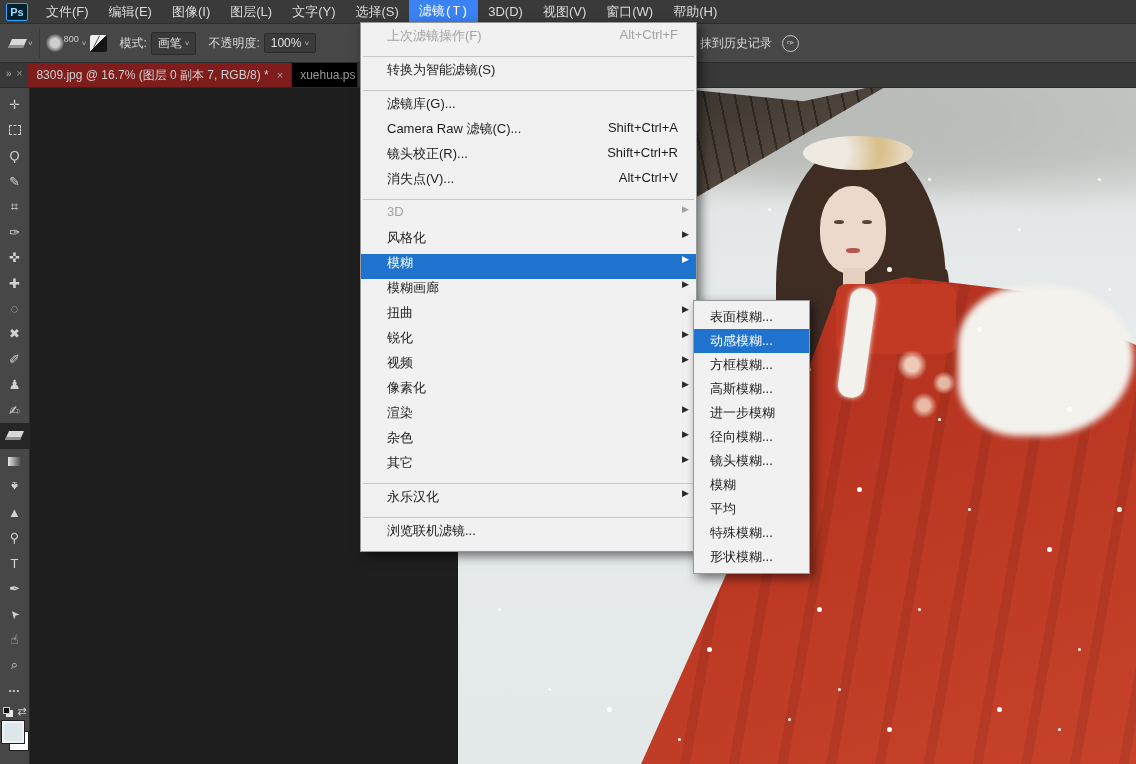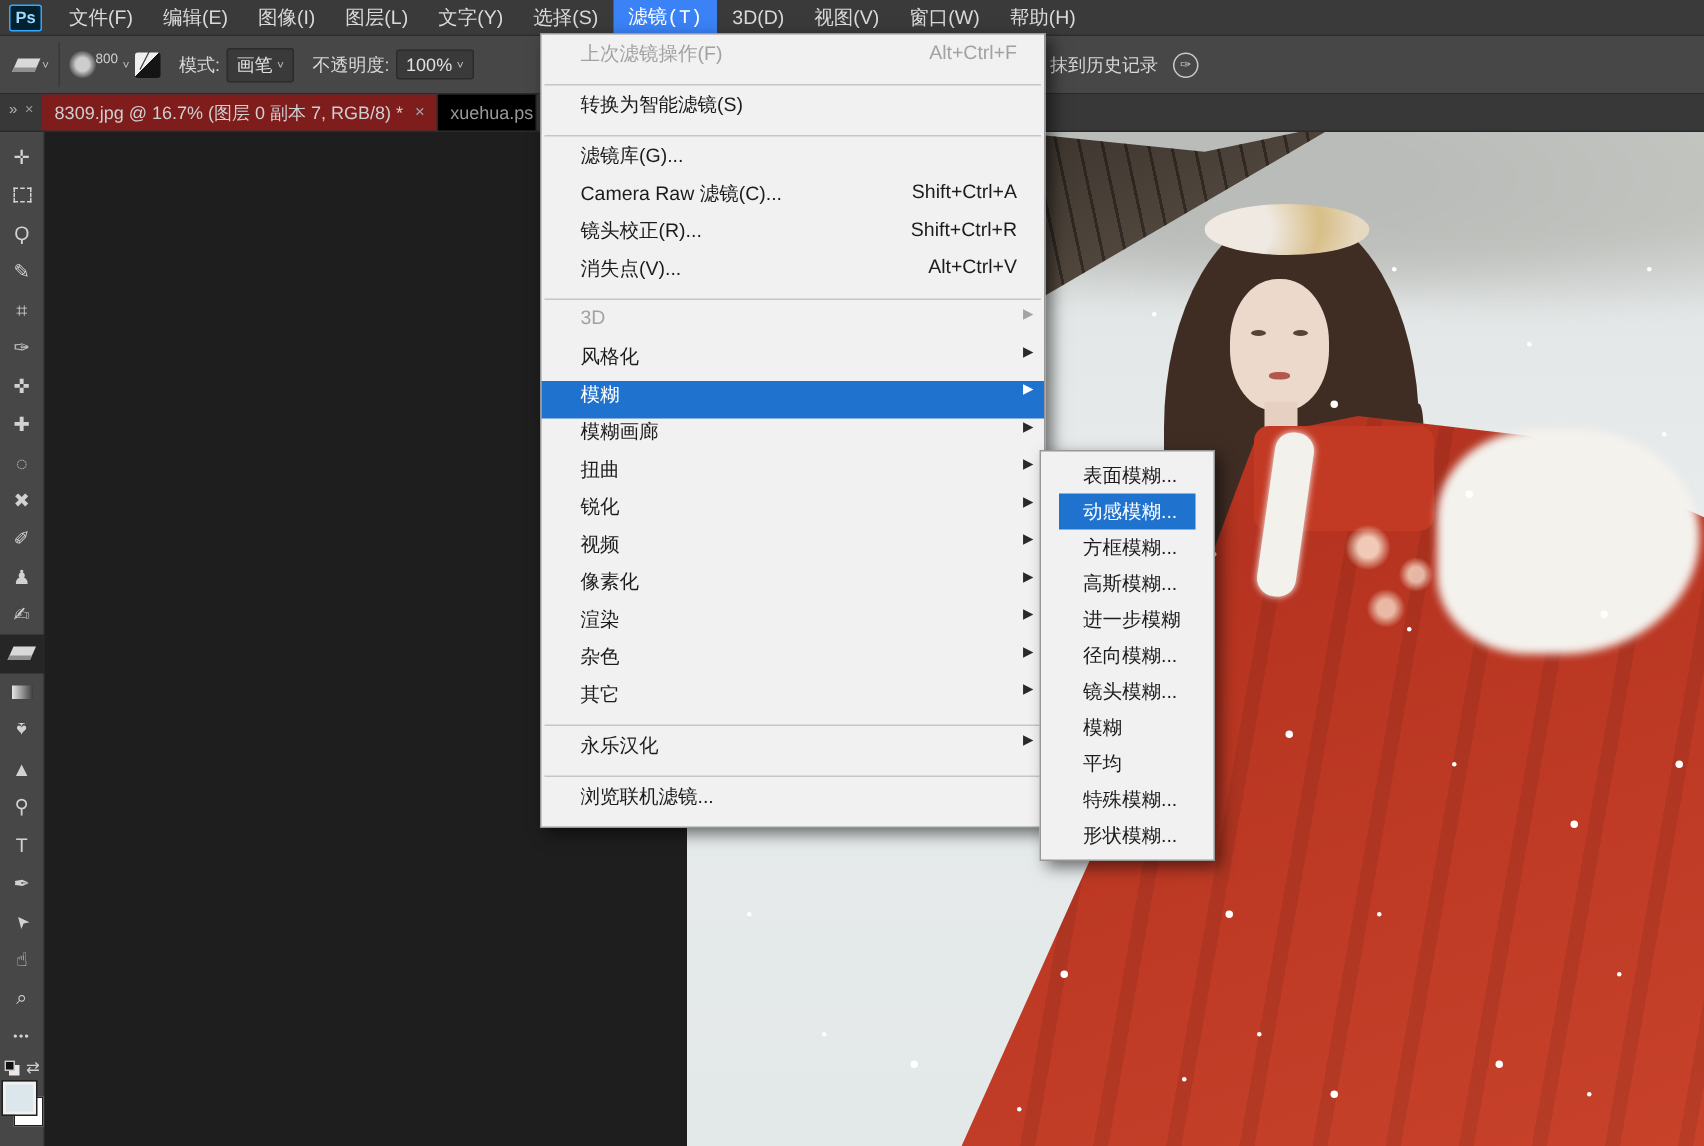--- a/index.html
+++ b/index.html
@@ -144,21 +144,21 @@
   .fm-item .sc { margin-left:auto; color:#1c1c1c; }
   .fm-item.disabled, .fm-item.disabled .sc { color:#a2a2a2; }
   .fm-item .arrow { position:absolute; right:7px; font-size:9px; color:#2a2a2a; }
   .fm-item.disabled .arrow { color:#a2a2a2; }
   .fm-item.selected { background:#1f72cd; color:#ffffff; }
   .fm-item.selected .arrow { color:#ffffff; }
   .fm-sep { border-top:1px solid #c6c6c6; margin:4px 2px; }
 
   #blur-submenu { position:absolute; left:693px; top:300px; width:117px;
                   background:#f1f1f1; border:1px solid #979797; z-index:60;
-                  box-shadow:4px 4px 10px rgba(0,0,0,.55); padding:4px 12px; font-size:13px; }
+                  box-shadow:4px 4px 10px rgba(0,0,0,.55); padding:4px 0; font-size:13px; }
   .sm-item { height:24px; display:flex; align-items:center; padding:0 8px 0 16px; color:#1c1c1c; }
   .sm-item.selected { background:#1f72cd; color:#ffffff; }
 </style>
 </head>
 <body>
 
 <div id="menubar">
   <div id="ps-logo">Ps</div>
   <div class="mitem">文件(F)</div>
   <div class="mitem">编辑(E)</div>

